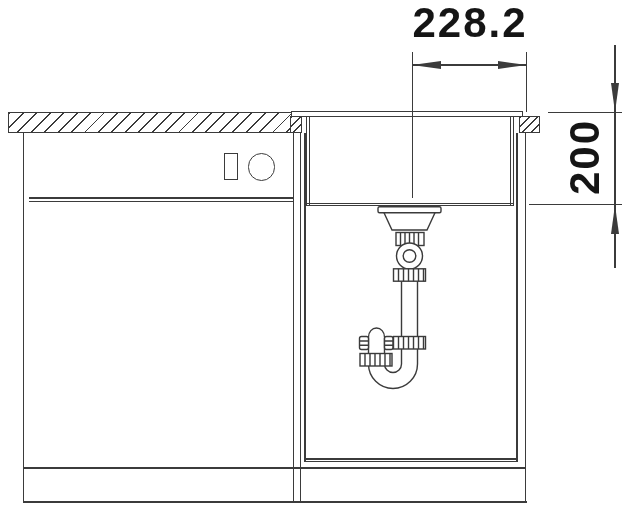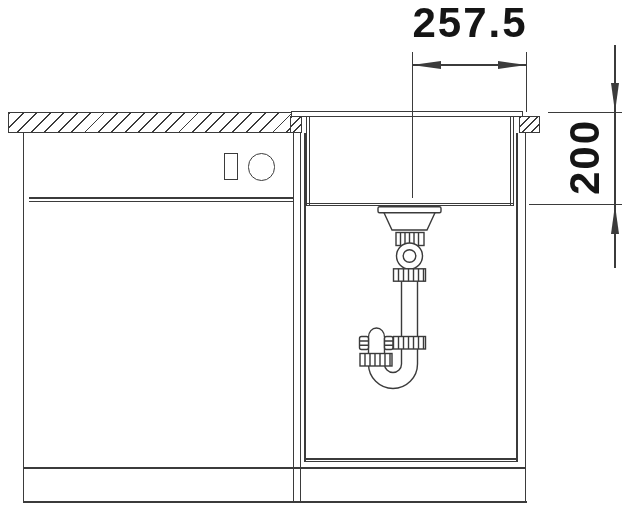--- a/index.html
+++ b/index.html
@@ -97,21 +97,21 @@
         <rect class="fillw" x="393.5" y="336.5" width="32" height="12.5"></rect>
         <path class="stroke" d="M398.5,336.5 V349 M403.5,336.5 V349 M408.5,336.5 V349 M413.5,336.5 V349 M418.5,336.5 V349 M423.5,336.5 V349"></path>
       </g>
       <g>
         <rect class="fillw" x="360" y="353.5" width="32" height="12.5"></rect>
         <path class="stroke" d="M365,353.5 V366 M370,353.5 V366 M375,353.5 V366 M380,353.5 V366 M385,353.5 V366 M390,353.5 V366"></path>
       </g>
     </g>
   </svg>
 
-  <div class="dim-text" style="left:398px;top:2px;width:144px;">257.5</div>
+  <div class="dim-text" style="left:398px;top:2px;width:144px;">228.2</div>
   <div class="ln" style="left:411.5px;top:64.3px;width:115.5px;height:1.4px;"></div>
   <div class="tri tri-left" style="left:411.5px;top:60.5px;"></div>
   <div class="tri tri-right" style="left:498px;top:60.5px;"></div>
   <div class="ln" style="left:411.5px;top:52px;width:1.4px;height:146px;"></div>
   <div class="ln" style="left:526px;top:52px;width:1.4px;height:60px;"></div>
 
   <div class="ln" style="left:614.3px;top:45px;width:1.4px;height:223px;"></div>
   <div class="tri tri-down" style="left:610.5px;top:83px;"></div>
   <div class="tri tri-up" style="left:610.5px;top:205px;"></div>
   <div class="ln" style="left:548px;top:111.5px;width:74px;height:1.4px;"></div>

